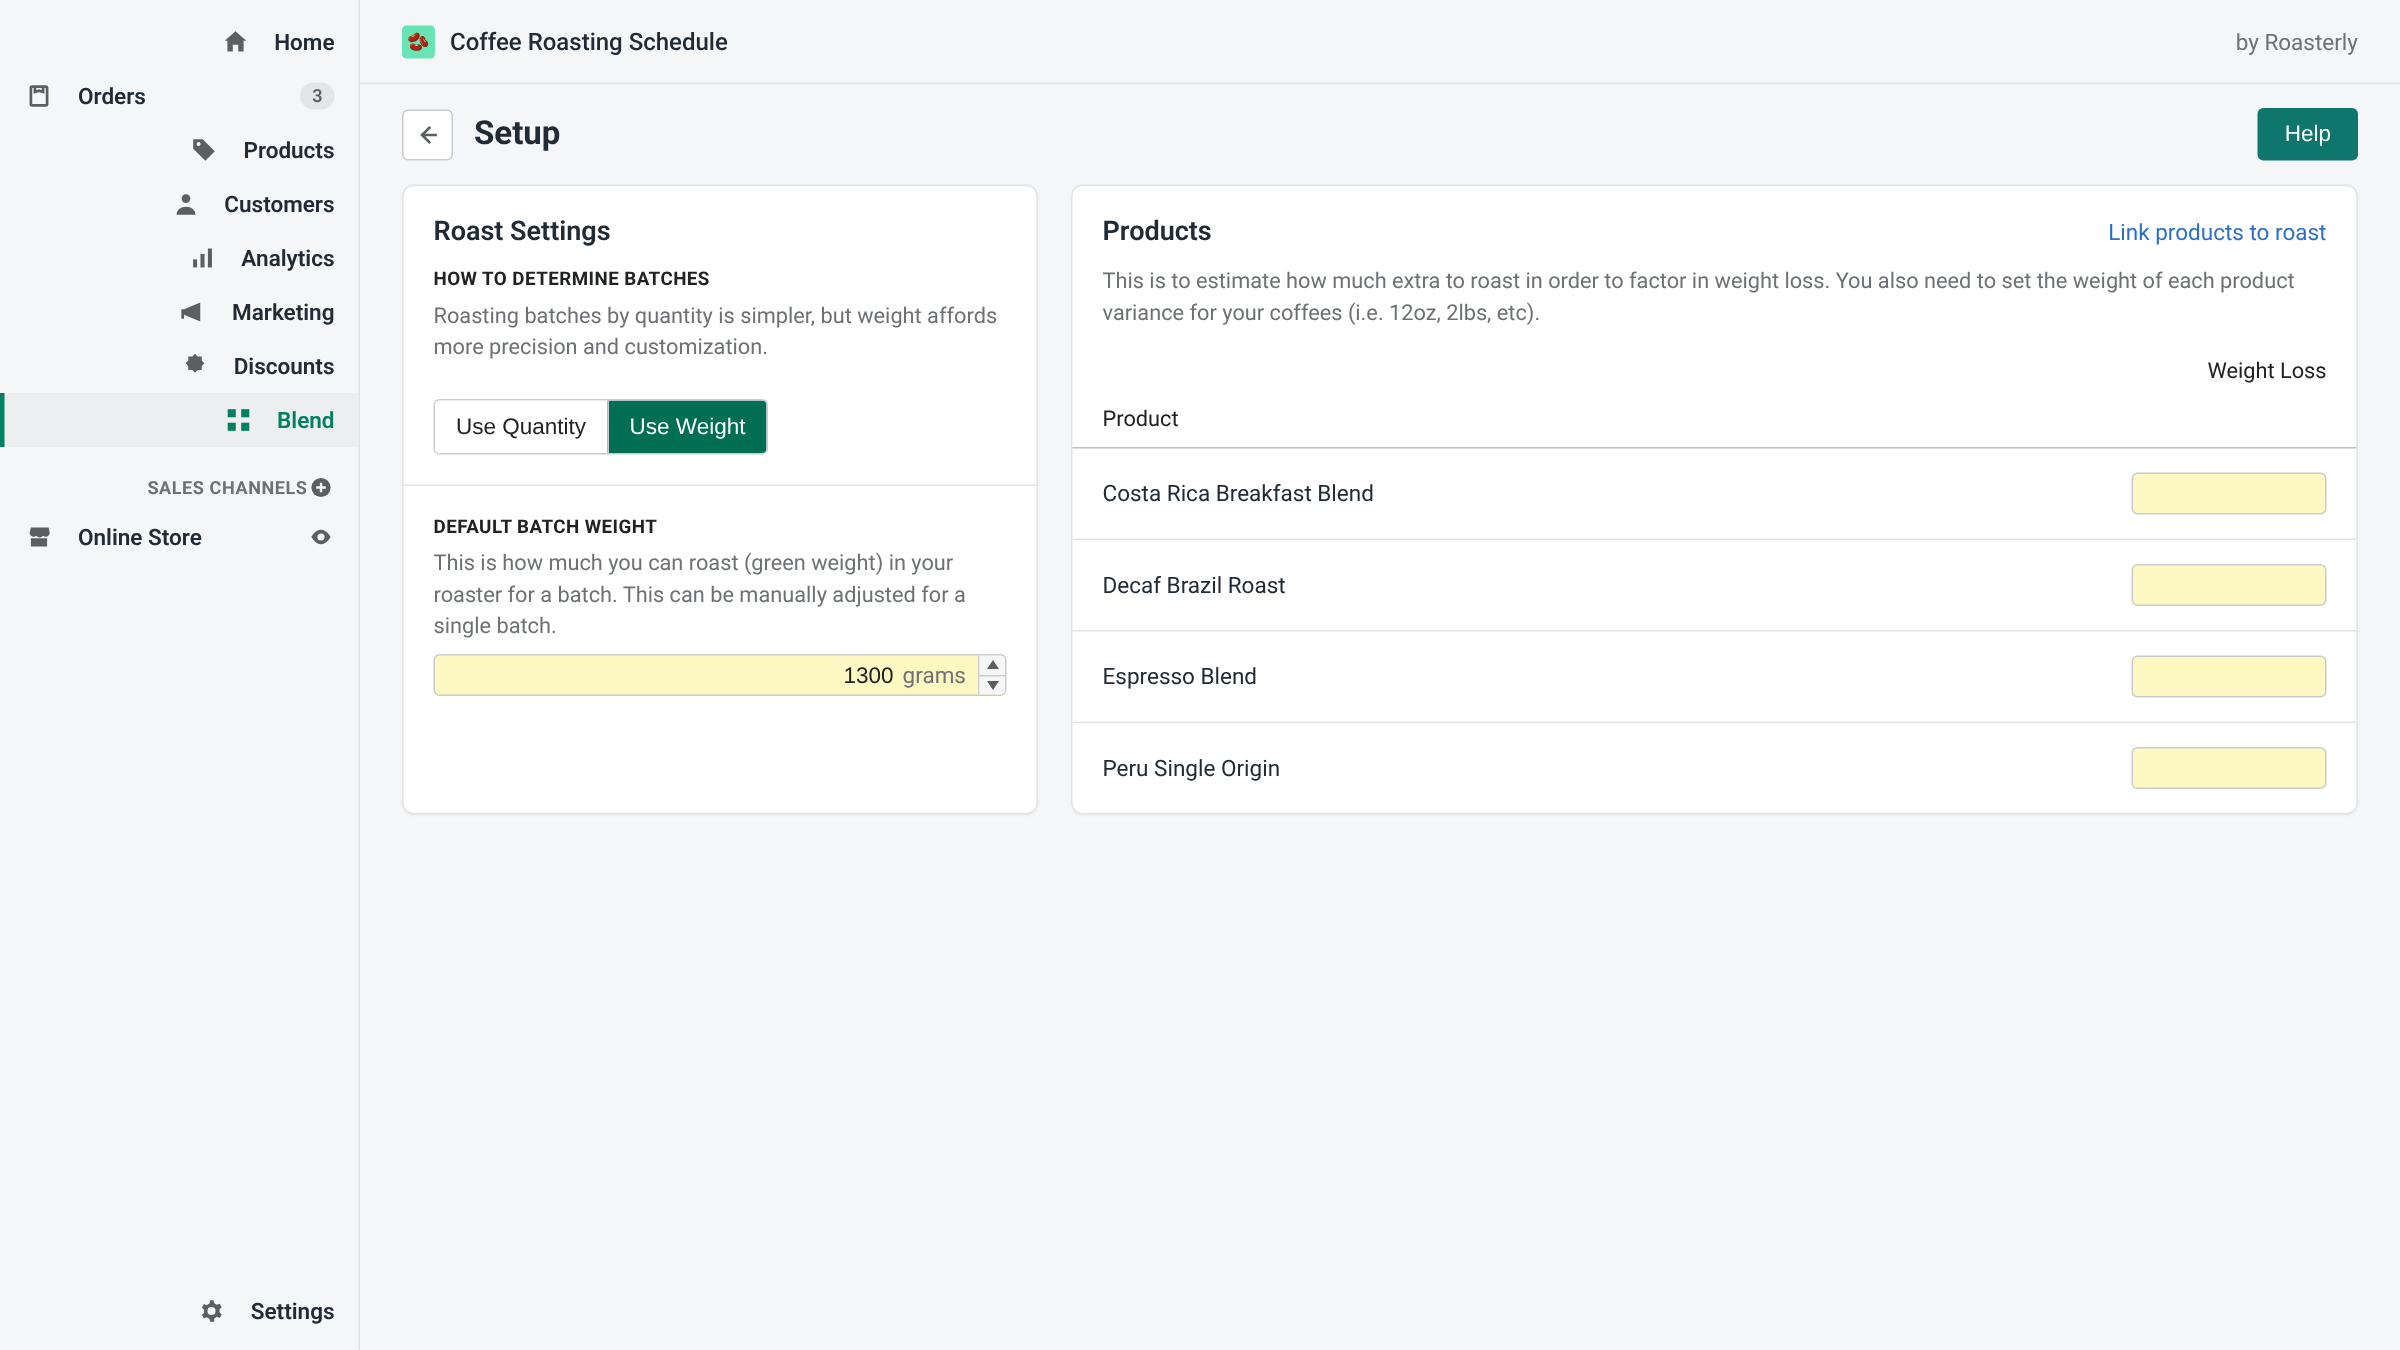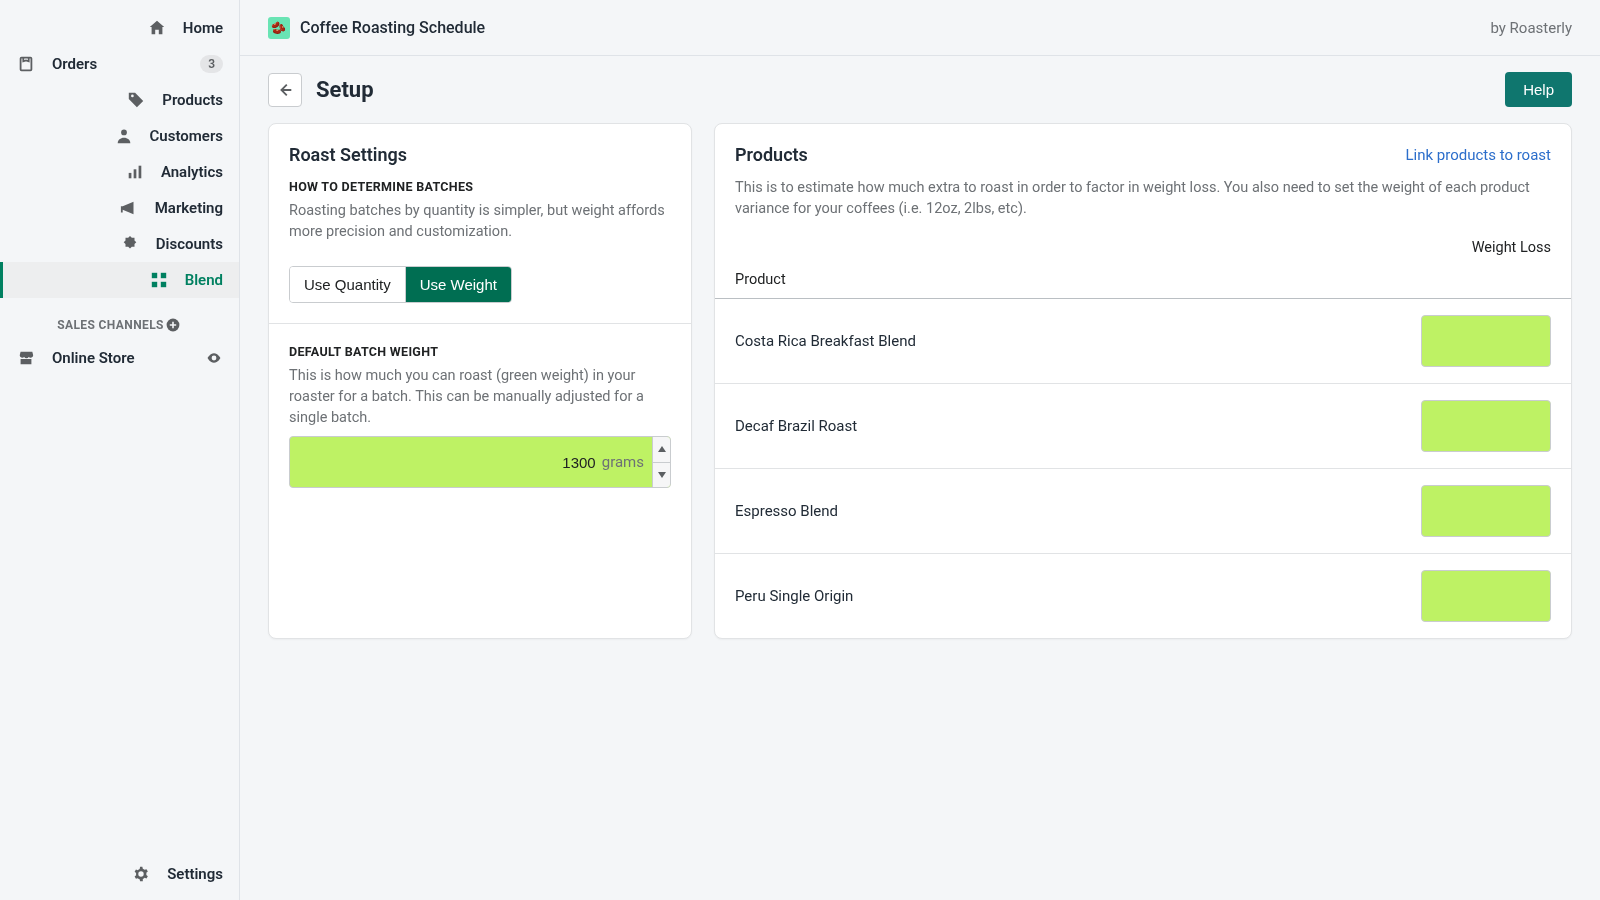--- a/index.html
+++ b/index.html
@@ -65,21 +65,21 @@
     border-radius: 10px;
   }
   .sidebar-section-label {
     font-size: 12px;
     font-weight: 700;
     color: #6d7175;
     letter-spacing: 0.4px;
     padding: 18px 16px 6px 16px;
     display: flex;
     align-items: center;
-    justify-content: center;
+    justify-content: flex-end;
   }
   .sidebar-spacer { flex: 1; }
   .trailing-icon { color: #5c5f62; width:18px; height:18px; display:inline-flex; align-items:center; justify-content:center;}
 
   
   .main {
     flex: 1;
     display: flex;
     flex-direction: column;
   }
@@ -180,22 +180,22 @@
   }
 
   
   .field-row { margin-top: 8px; }
   .num-wrap {
     display: flex;
     align-items: stretch;
     border: 1px solid #c9cccf;
     border-radius: 4px;
     overflow: hidden;
-    background: #bef264;
-    height: 52px;
+    background: #fef9c3;
+    height: 28px;
   }
   .num-wrap input {
     flex: 1;
     border: none;
     outline: none;
     text-align: right;
     padding: 0 6px 0 10px;
     font-size: 15px;
     color: #202223;
     background: transparent;

